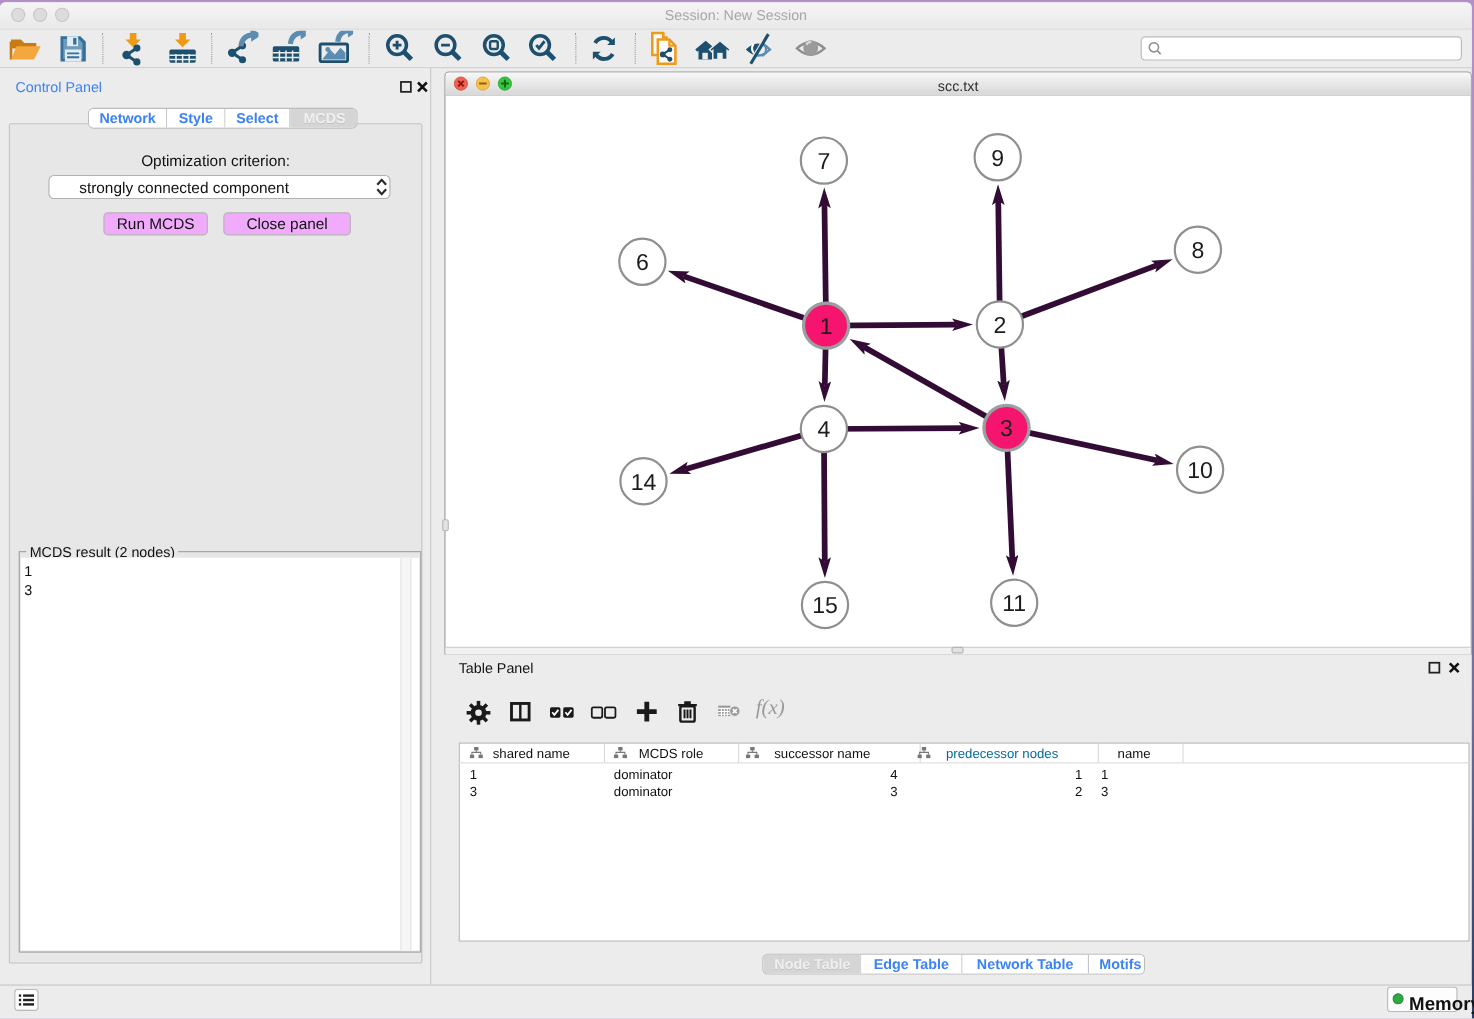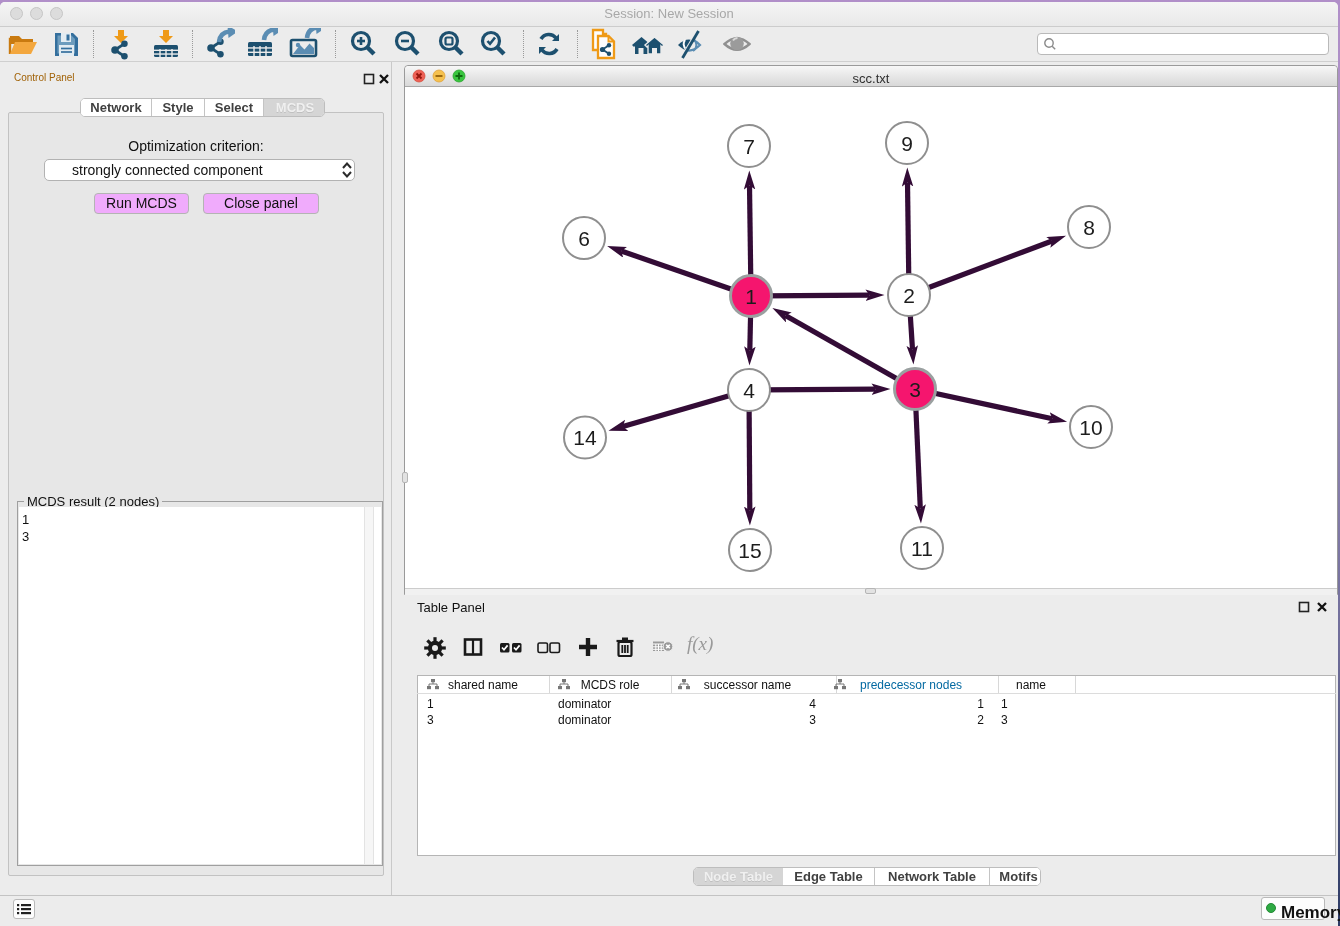--- a/index.html
+++ b/index.html
@@ -1,19 +1,19 @@
 <!DOCTYPE html>
 <html><head><meta charset="utf-8"><style>
 * { margin:0; padding:0; box-sizing:border-box; }
 html,body { width:1340px; height:926px; overflow:hidden; }
 body { font-family:"Liberation Sans", sans-serif; background:linear-gradient(#b18fc9 0%,#a391c0 30%,#6f6d99 70%,#2c3a64 100%); }
 .win { position:absolute; left:0; top:2px; width:1338px; height:924px; background:#ececec; border-radius:5px 5px 0 0; }
 .abs { position:absolute; }
 .tsep { position:absolute; top:30px; height:28px; width:0; border-left:1px dotted #9a9a9a; }
-.tab { position:absolute; top:0; height:100%; background:#fff; color:#404040; font-size:13px; font-weight:600; text-align:center; border-right:1px solid #c4c4c4; }
+.tab { position:absolute; top:0; height:100%; background:#fff; color:#3b82f6; font-size:13px; font-weight:600; text-align:center; border-right:1px solid #c4c4c4; }
 .tabsel { background:#d5d5d5; color:#f0f0f0; border-right:none; text-shadow:0 1px 0 #c0c0c0; }
 .btn { position:absolute; background:#f0abfc; border:1px solid #b4b4b4; border-radius:4px; font-size:14px; color:#111; text-align:center; }
 </style></head><body>
 <div class="win"></div>
 
 <div class="abs" style="left:0;top:2px;width:1338px;height:25px;background:linear-gradient(#f5f5f5,#e9e9e9);border-radius:5px 5px 0 0;border-bottom:1px solid #cccccc"></div>
 <div class="abs" style="left:10px;top:7px;width:13px;height:13px;border-radius:50%;background:#dcdcdc;border:1px solid #c6c6c6"></div>
 <div class="abs" style="left:30px;top:7px;width:13px;height:13px;border-radius:50%;background:#dcdcdc;border:1px solid #c6c6c6"></div>
 <div class="abs" style="left:50px;top:7px;width:13px;height:13px;border-radius:50%;background:#dcdcdc;border:1px solid #c6c6c6"></div>
 <div class="abs" style="left:0;top:6px;width:1338px;text-align:center;font-size:13px;color:#a8a8a8">Session: New Session</div>
@@ -154,21 +154,21 @@
 <div class="tsep" style="left:335px"></div>
 <div class="tsep" style="left:523px"></div>
 <div class="tsep" style="left:577px"></div>
 <div class="abs" style="left:1037px;top:33px;width:292px;height:22px;background:#fff;border:1px solid #b9b9b9;border-radius:4px"></div>
 <svg class="abs" style="left:1042px;top:36px" width="16" height="16" viewBox="0 0 16 16">
     <circle cx="7" cy="7" r="4.2" fill="none" stroke="#8a8a8a" stroke-width="1.4"></circle>
     <line x1="10.2" y1="10.2" x2="13.2" y2="13.2" stroke="#8a8a8a" stroke-width="1.4"></line>
   </svg>
 
 <div class="abs" style="left:0;top:62px;width:392px;height:833px;background:#ececec;border-right:1px solid #c9c9c9"></div>
-<div class="abs" style="left:14px;top:72px;font-size:10px;color:#a16207">Control Panel</div>
+<div class="abs" style="left:14px;top:72px;font-size:13px;color:#3b82f6">Control Panel</div>
 <svg class="abs" style="left:363px;top:73px" width="12" height="12" viewBox="0 0 12 12">
     <rect x="1.5" y="1.5" width="9" height="9" fill="none" stroke="#222" stroke-width="1.6"></rect>
   </svg>
 <svg class="abs" style="left:378px;top:73px" width="12" height="12" viewBox="0 0 12 12">
     <path d="M2,2 L10,10 M10,2 L2,10" stroke="#111" stroke-width="2.3"></path>
   </svg>
 
 <div class="abs" style="left:8px;top:112px;width:376px;height:764px;background:#e7e7e7;border:1px solid #c2c2c2;border-radius:2px"></div>
 
 <div class="abs" style="left:80px;top:98px;width:245px;height:19px;border:1px solid #bdbdbd;border-radius:5px;background:#fff;overflow:hidden">

